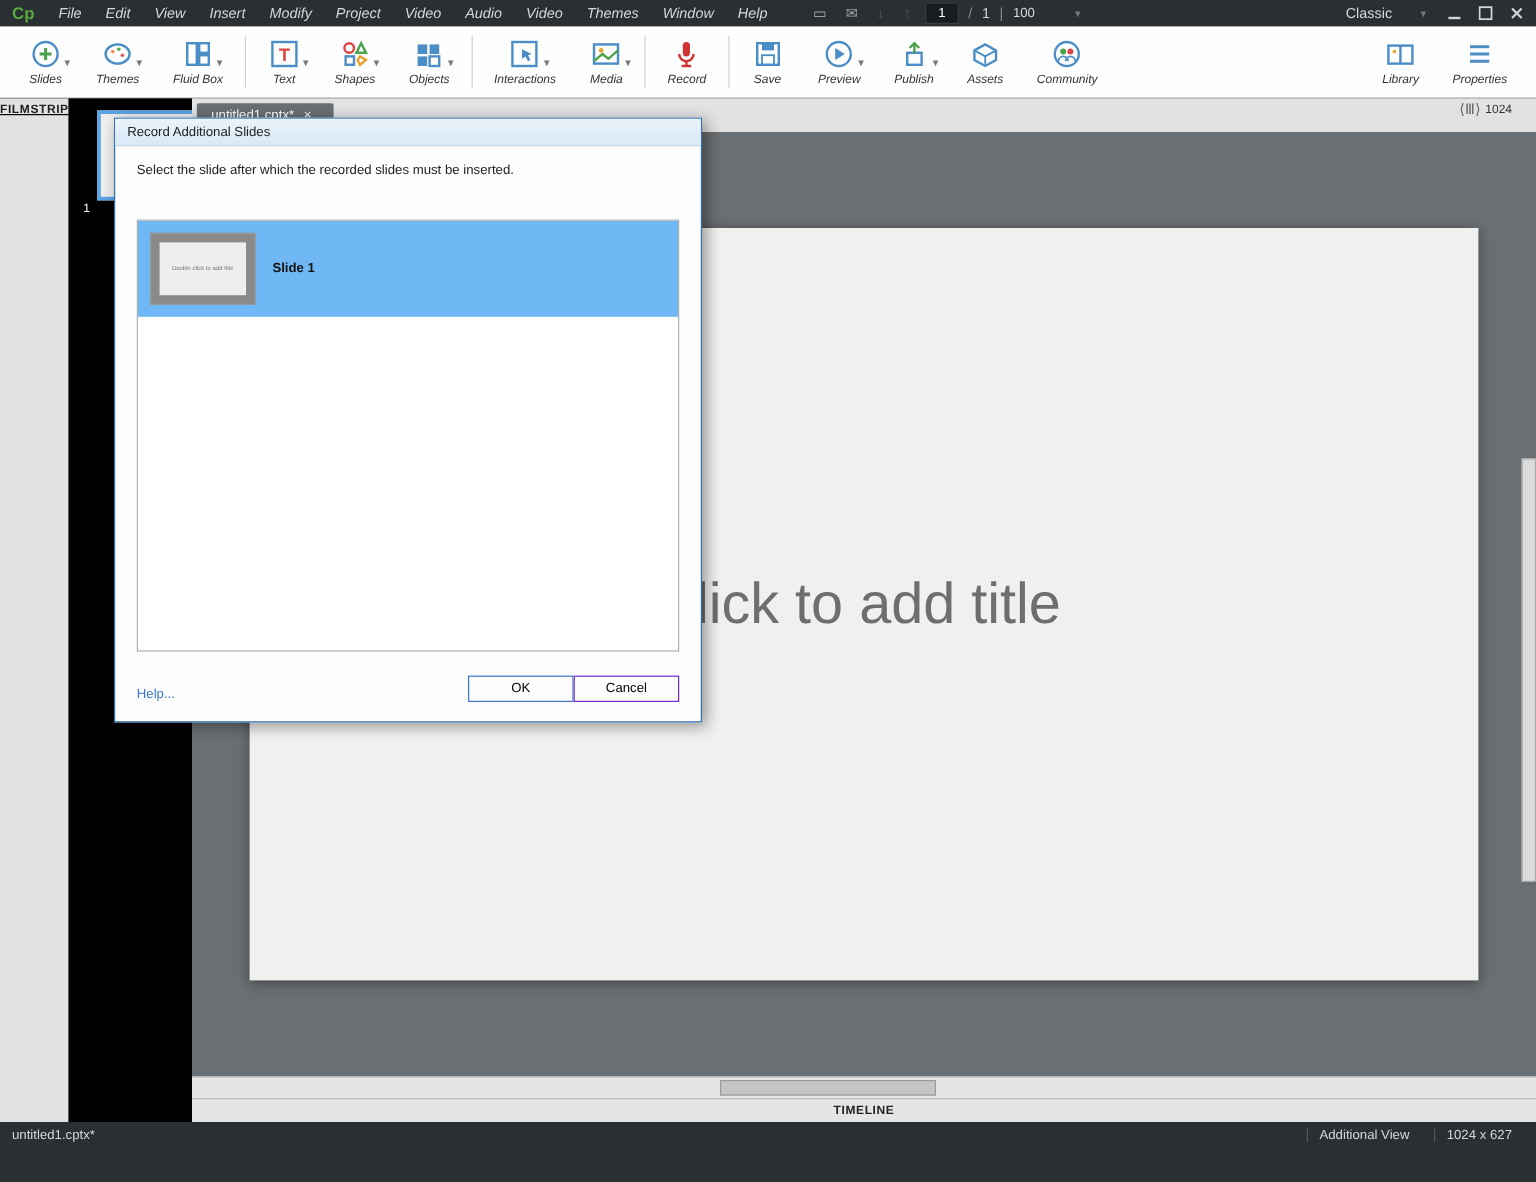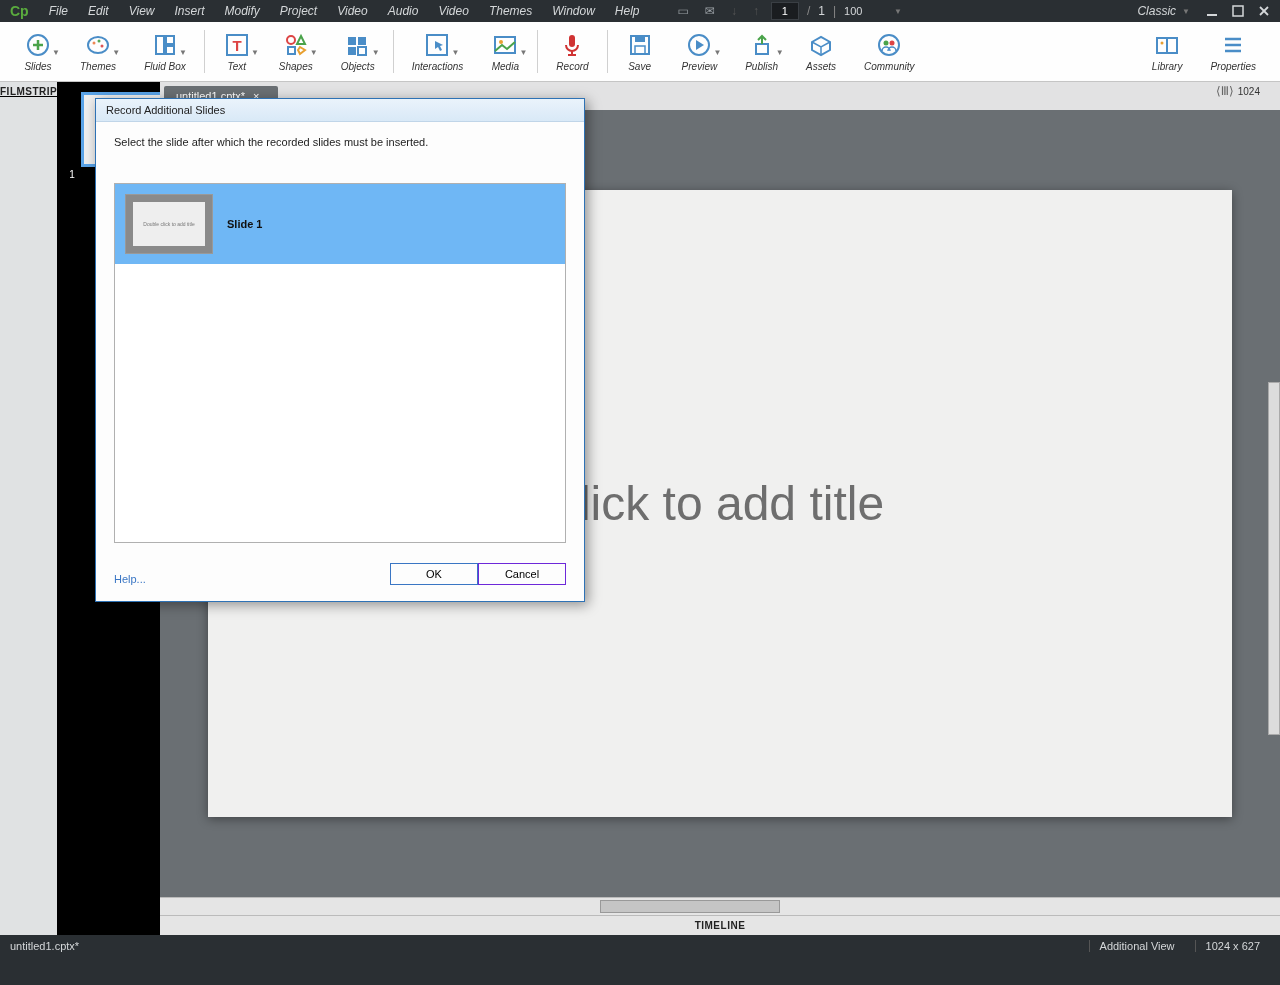--- a/index.html
+++ b/index.html
@@ -10,21 +10,21 @@
 .titlebar .left { display: flex; align-items: center; gap: 6px; }
 .app-logo { color: #5aab3e; font-weight: bold; font-size: 14px; padding: 0 6px; }
 .menubar { display: flex; gap: 4px; font-style: italic; }
 .menu-item { color: #d4d7d9; padding: 2px 8px; cursor: pointer; }
 .titlebar .right { display: flex; align-items: center; gap: 2px; }
 .titlebar .mid { display: flex; align-items: center; gap: 8px; margin-left: 20px; }
 .mid-icon { color: #9aa0a5; padding: 2px 4px; cursor: pointer; }
 .mid-divider { color: #888; }
 .page-num-input { background: #1a1d20; color: #fff; border: 1px solid #3a3f44; width: 28px; height: 18px; text-align: center; font-size: 11px; }
 .zoom-input { background: transparent; color: #d4d7d9; border: none; width: 40px; font-size: 11px; }
-.classic-dd { color: #d4d7d9; padding: 2px 8px; cursor: pointer; display: flex; align-items: center; gap: 4px; font-style: italic; }
+.classic-dd { color: #d4d7d9; padding: 2px 8px; cursor: pointer; display: flex; align-items: center; gap: 20px; }
 .win-btn { color: #d4d7d9; width: 24px; height: 18px; display: flex; align-items: center; justify-content: center; cursor: pointer; font-size: 11px; }
 
 
 .ribbon { background: #fefefe; border-bottom: 1px solid #c5c5c5; height: 60px; display: flex; align-items: stretch; padding: 2px 10px; }
 .rib-group { display: flex; flex-direction: column; align-items: center; justify-content: center; padding: 2px 14px; cursor: pointer; gap: 2px; }
 .rib-icon { width: 28px; height: 28px; display: flex; align-items: center; justify-content: center; color: #4a8dc7; position: relative; }
 .rib-label { font-size: 10px; color: #333; font-style: italic; }
 .rib-sep { width: 1px; background: #d0d0d0; margin: 6px 4px; }
 .rib-spacer { flex: 1; }
 .dd-arrow { font-size: 8px; color: #777; margin-left: 2px; }

